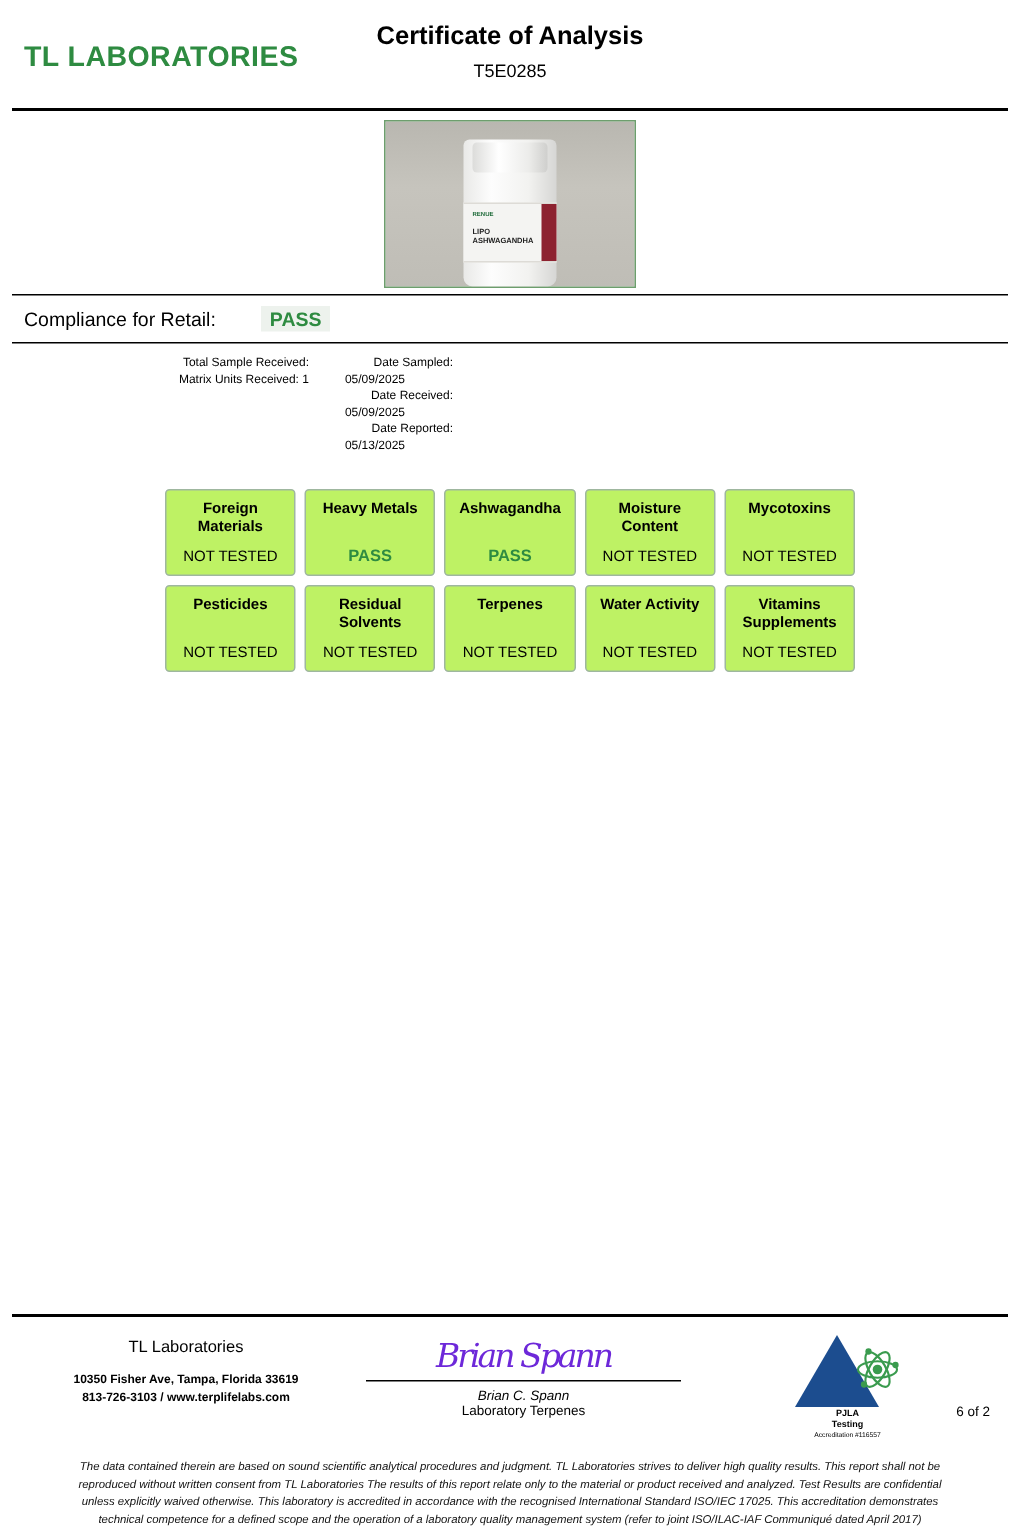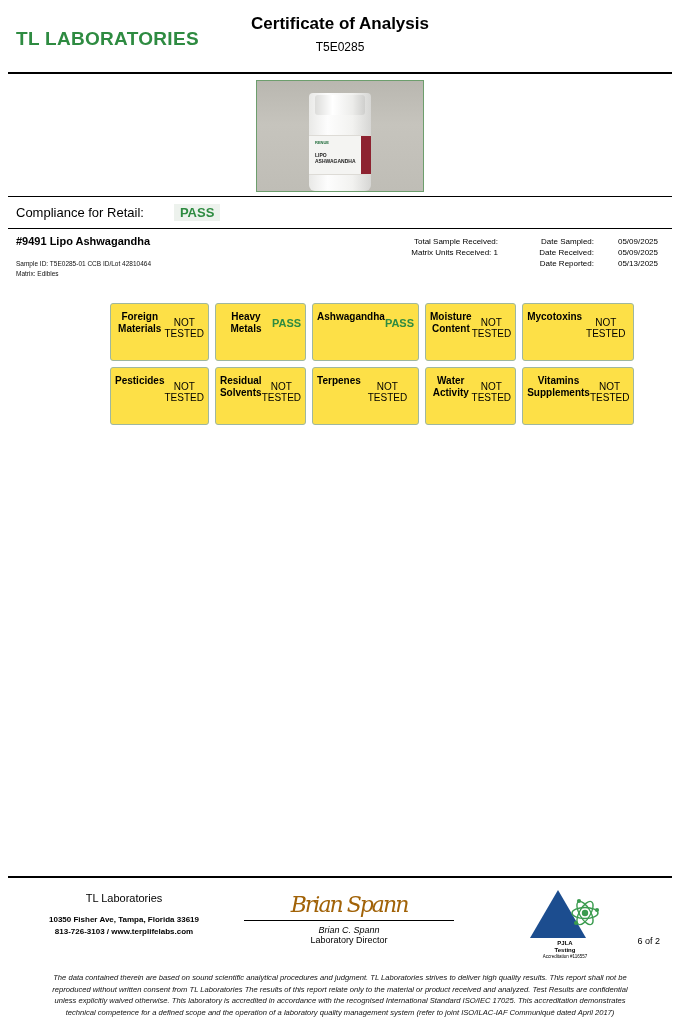--- a/index.html
+++ b/index.html
@@ -176,41 +176,42 @@
   .sample-right {
     flex: 1;
     font-size: 8px;
     line-height: 11px;
     padding-top: 1px;
     padding-right: 6px;
   }
   .date-line {
     display: flex;
     justify-content: flex-end;
+    flex-direction: column;
   }
   .date-label { text-align: right; width: 96px; }
   .date-value { width: 64px; text-align: right; }
 
   
   .test-grid {
     margin: 16px auto 0 auto;
     width: 460px;
     display: grid;
     grid-template-columns: repeat(5, 1fr);
     gap: 6px 6px;
   }
   .test-card {
     border: 1px solid #9fb79f;
     border-radius: 3px;
     min-height: 58px;
     padding: 7px 4px 6px 4px;
     text-align: center;
-    background: #fde047;
-    display: flex;
-    flex-direction: row;
+    background: #bef264;
+    display: flex;
+    flex-direction: column;
     justify-content: space-between;
   }
   .test-name {
     font-size: 10px;
     font-weight: bold;
     line-height: 12px;
   }
   .test-status {
     font-size: 10px;
     margin-top: 6px;
@@ -250,21 +251,21 @@
     width: 230px;
     text-align: center;
     position: relative;
     padding-top: 2px;
   }
   .signature {
     height: 30px;
     font-family: "DejaVu Serif", serif;
     font-style: italic;
     font-size: 22px;
-    color: #a16207;
+    color: #6d28d9;
     letter-spacing: -2px;
     line-height: 30px;
     white-space: nowrap;
     overflow: hidden;
   }
   .sig-line {
     border-top: 1px solid #000;
     margin: 0 10px 4px 10px;
   }
   .sig-name { font-size: 9px; font-style: italic; }
@@ -354,25 +355,20 @@
   <div class="rule-thin"></div>
 
   <div class="compliance">
     <span class="compliance-label">Compliance for Retail:</span>
     <span class="compliance-value">PASS</span>
   </div>
 
   <div class="rule-thin"></div>
 
   <div class="sample-row">
-    <div class="sample-left">
-      <div class="sample-name">#9491 Lipo Ashwagandha</div>
-      <div class="sample-meta">Sample ID: T5E0285-01 CCB ID/Lot 42810464</div>
-      <div class="sample-meta">Matrix: Edibles</div>
-    </div>
     <div class="sample-mid">
       <div>
         <span>Total Sample Received:</span>
         <span></span>
       </div>
       <div>
         <span>Matrix Units Received:</span>
         <span>1</span>
       </div>
     </div>
@@ -442,21 +438,21 @@
       <div class="footer-col-left">
         <div class="lab-name">TL Laboratories</div>
         <div class="lab-addr">10350 Fisher Ave, Tampa, Florida 33619</div>
         <div class="lab-phone">813-726-3103 / www.terplifelabs.com</div>
       </div>
 
       <div class="footer-col-mid">
         <div class="signature">Brian Spann</div>
         <div class="sig-line"></div>
         <div class="sig-name">Brian C. Spann</div>
-        <div class="sig-role">Laboratory Director</div>
+        <div class="sig-role">Laboratory Terpenes</div>
       </div>
 
       <div class="footer-col-right">
         <div class="pjla">
           <div class="pjla-mark">
             <div class="pjla-tri"></div>
             <svg class="pjla-atom" viewBox="0 0 30 30">
               <ellipse cx="15" cy="15" rx="13" ry="5.5" fill="none" stroke="#3a9b4e" stroke-width="1.4"></ellipse>
               <ellipse cx="15" cy="15" rx="13" ry="5.5" fill="none" stroke="#3a9b4e" stroke-width="1.4" transform="rotate(60 15 15)"></ellipse>
               <ellipse cx="15" cy="15" rx="13" ry="5.5" fill="none" stroke="#3a9b4e" stroke-width="1.4" transform="rotate(120 15 15)"></ellipse>

